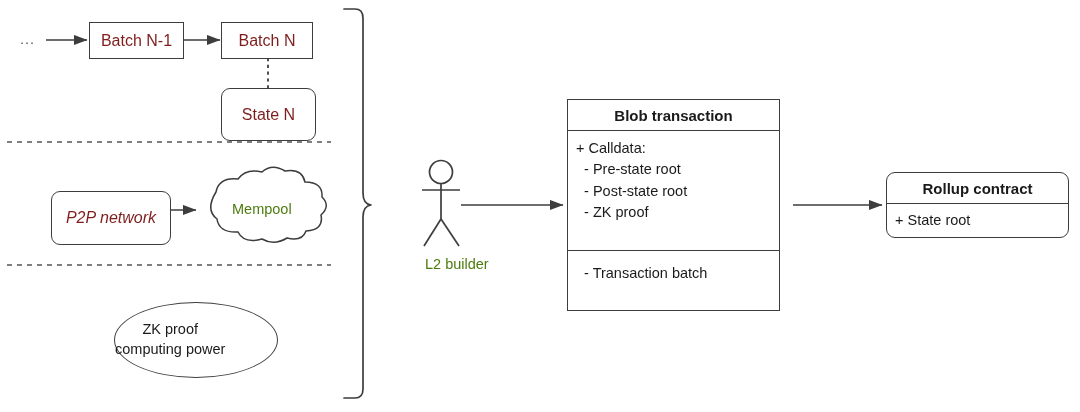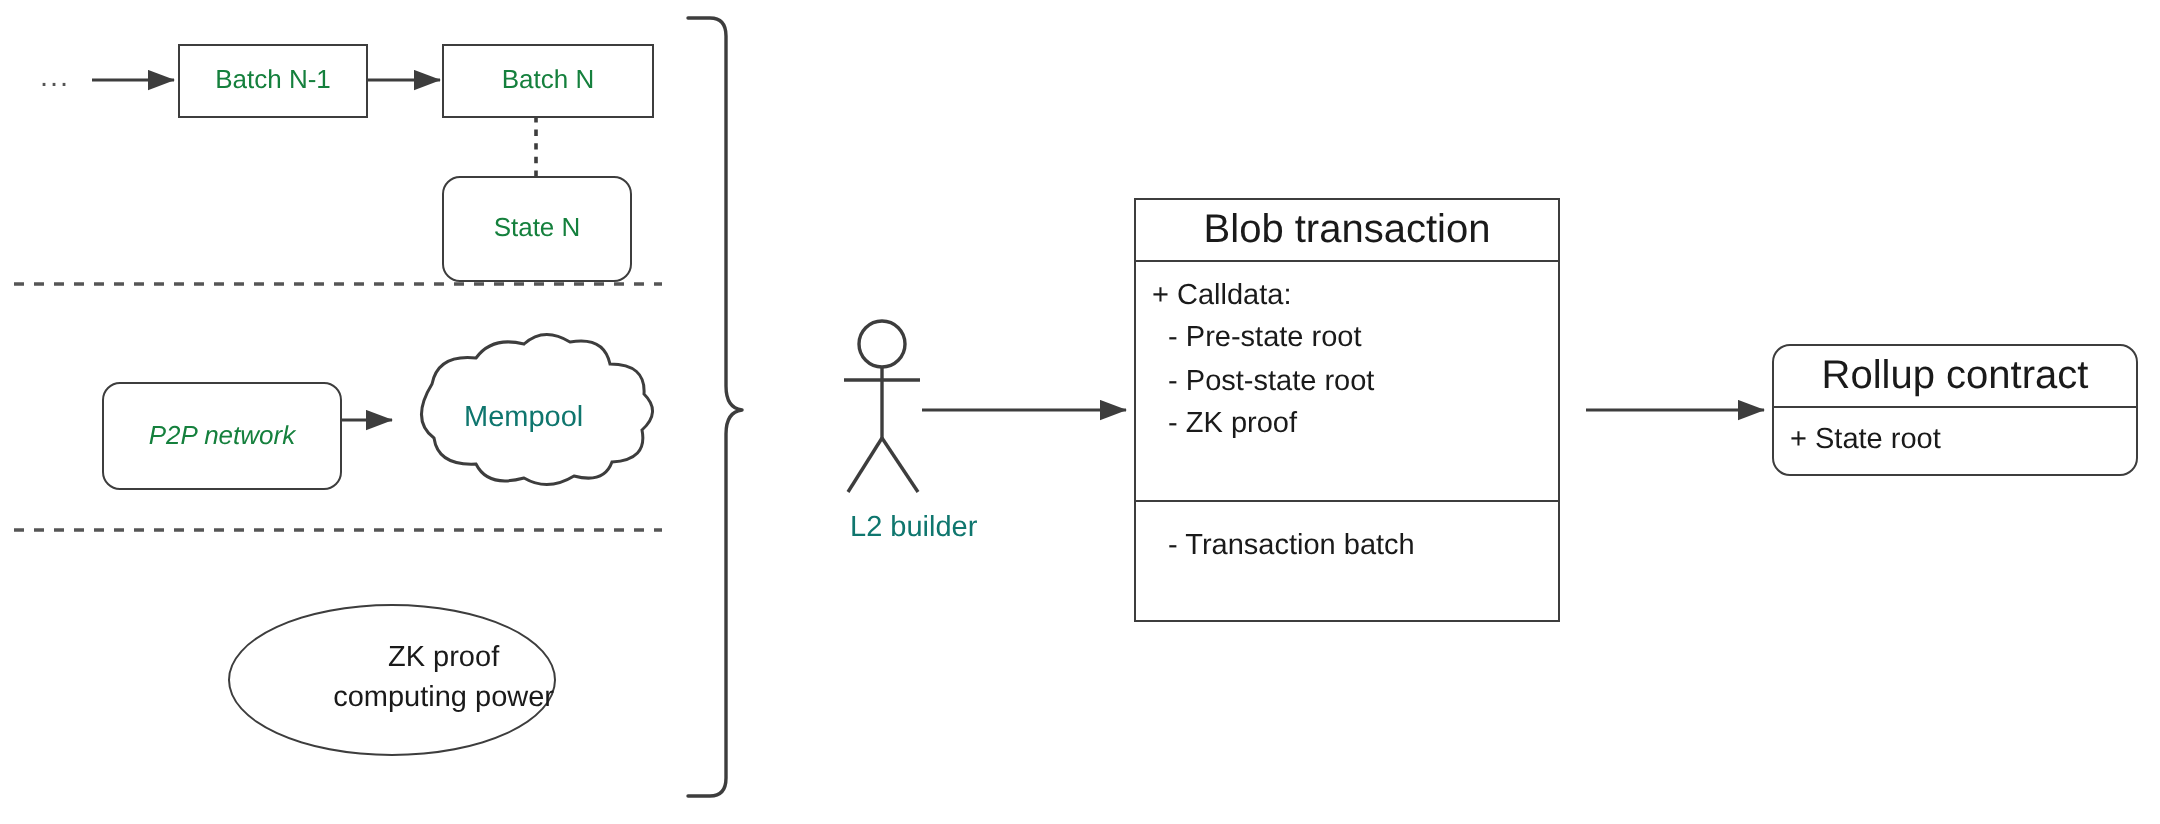--- a/index.html
+++ b/index.html
@@ -12,52 +12,52 @@
     overflow:hidden;
   }
   .node{
     position:absolute;
     box-sizing:border-box;
     border:1.6px solid #3d3d3d;
     background:#ffffff;
     display:flex;
     align-items:center;
     justify-content:center;
-    font-size:13px;
+    font-size:16px;
     line-height:1.25;
     text-align:right;
-    color:#15803d;
+    color:#7f1d1d;
   }
   .node.rounded{border-radius:9px;}
-  .txt{position:absolute;font-size:14.5px;color:#0f766e;white-space:pre;}
+  .txt{position:absolute;font-size:14.5px;color:#4d7c0f;white-space:pre;}
   svg.layer{position:absolute;left:0;top:0;width:1080px;height:412px;overflow:visible;pointer-events:none;}
   
   .umlbox{
     position:absolute;box-sizing:border-box;
     border:1.6px solid #3d3d3d;background:#fff;
   }
   .umlbox .hdr{
     box-sizing:border-box;
-    font-weight:normal;font-size:20px;text-align:center;
+    font-weight:bold;font-size:15px;text-align:center;
     border-bottom:1.6px solid #3d3d3d;
     display:flex;align-items:center;justify-content:center;
   }
   .umlbox .sect{
     box-sizing:border-box;
     font-size:14.5px;padding:7px 0 23px 8px;
     border-bottom:1.6px solid #3d3d3d;
   }
   .umlbox .sect:last-child{border-bottom:none;}
   .umlbox .sect .ln{white-space:pre;line-height:1.48;}
   .umlbox.rounded{border-radius:9px;}
   .umlbox.rounded .hdr{border-radius:8px 8px 0 0;}
   .ellipse-wrap{
     position:absolute;box-sizing:border-box;
     border:1.6px solid #3d3d3d;border-radius:50%;
-    background:#fff;display:flex;align-items:center;justify-content:flex-end;
+    background:#fff;display:flex;align-items:center;justify-content:flex-start;
     font-size:14.5px;line-height:1.35;text-align:center;
   }
 </style>
 </head>
 <body>
 
 <div id="canvas">
 
   <svg class="layer">
     <defs>
@@ -104,21 +104,21 @@
              Q 274,246 262,239
              Q 244,244 238,232
              Q 219,233 217,219
              Q 205,210 216,192 Z" fill="#ffffff" stroke="#3d3d3d" stroke-width="1.5"></path>
   </svg>
 
   <div class="txt" style="left:20px;top:31px;letter-spacing:1px;color:#555;">...</div>
 
   <div class="node" style="left:89px;top:22px;width:95px;height:37px;">Batch N-1</div>
 
-  <div class="node" style="left:221px;top:22px;width:106px;height:37px;">Batch N</div>
+  <div class="node" style="left:221px;top:22px;width:92px;height:37px;">Batch N</div>
 
   <div class="node rounded" style="left:221px;top:88px;width:95px;height:53px;">State N</div>
 
   <div class="node rounded" style="left:51px;top:191px;width:120px;height:54px;font-style:italic;">P2P network</div>
 
   <div class="txt" style="left:232px;top:201px;">Mempool</div>
 
   <div class="ellipse-wrap" style="left:114px;top:302px;width:164px;height:76px;">
     <div>
       <div>ZK proof</div>

